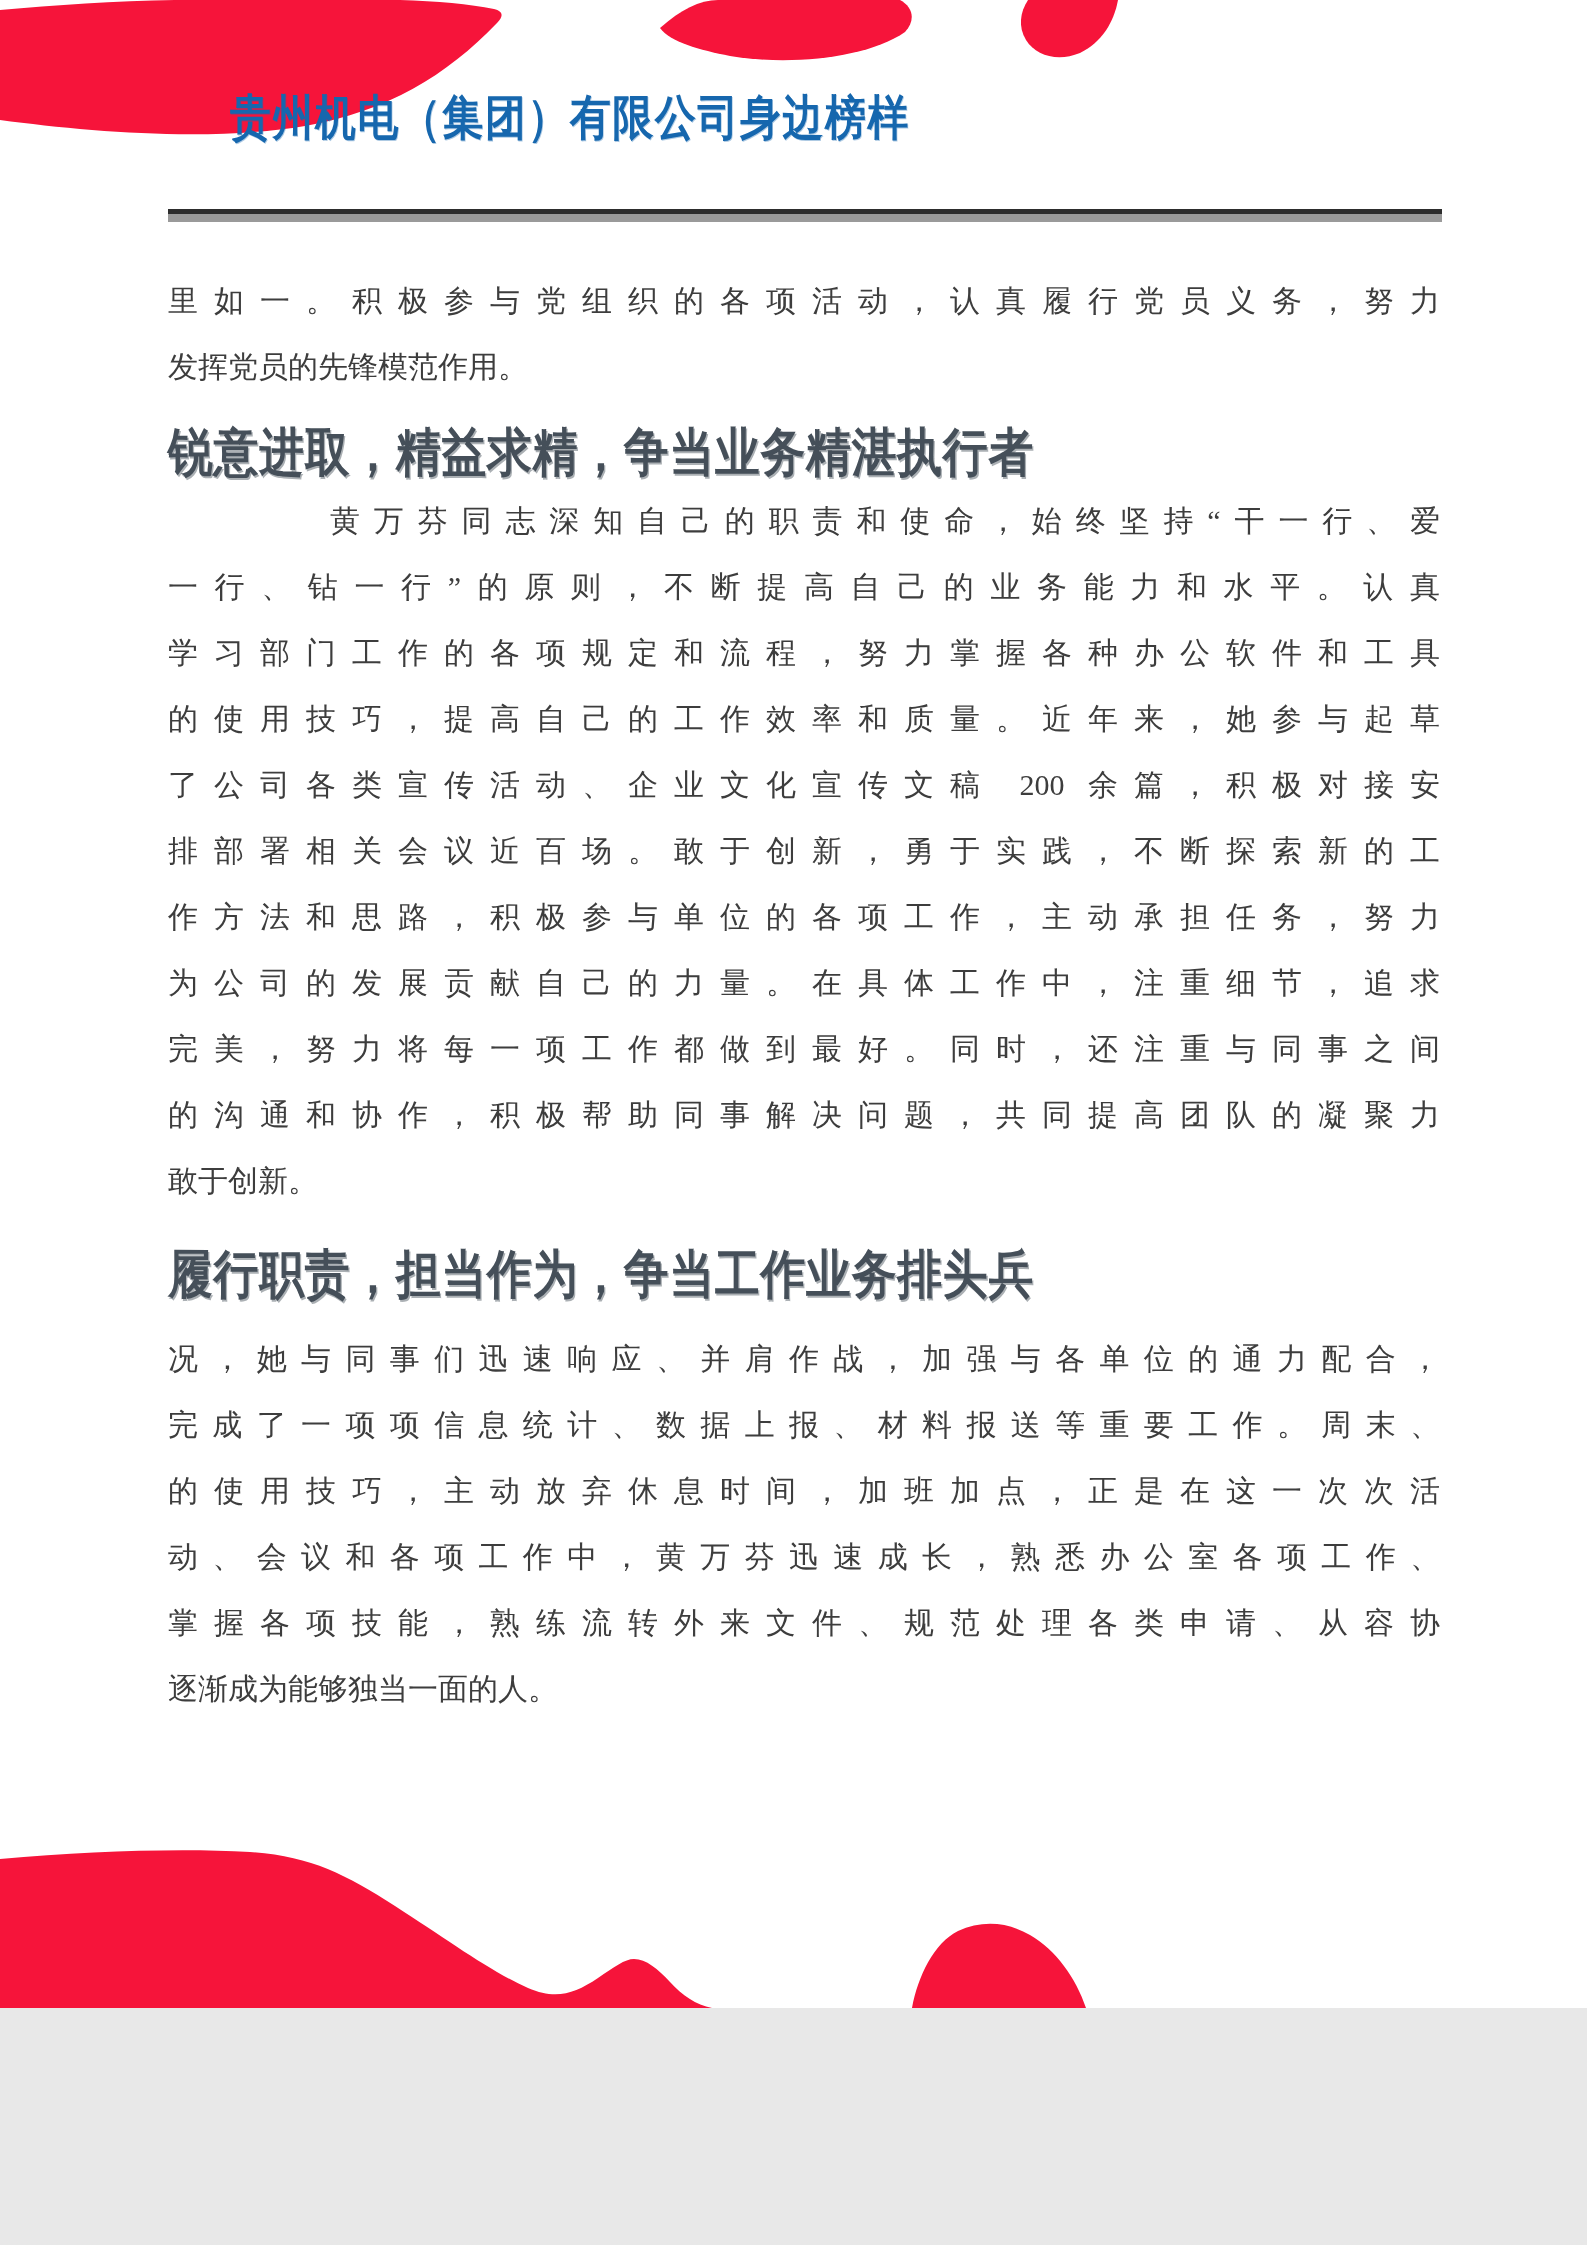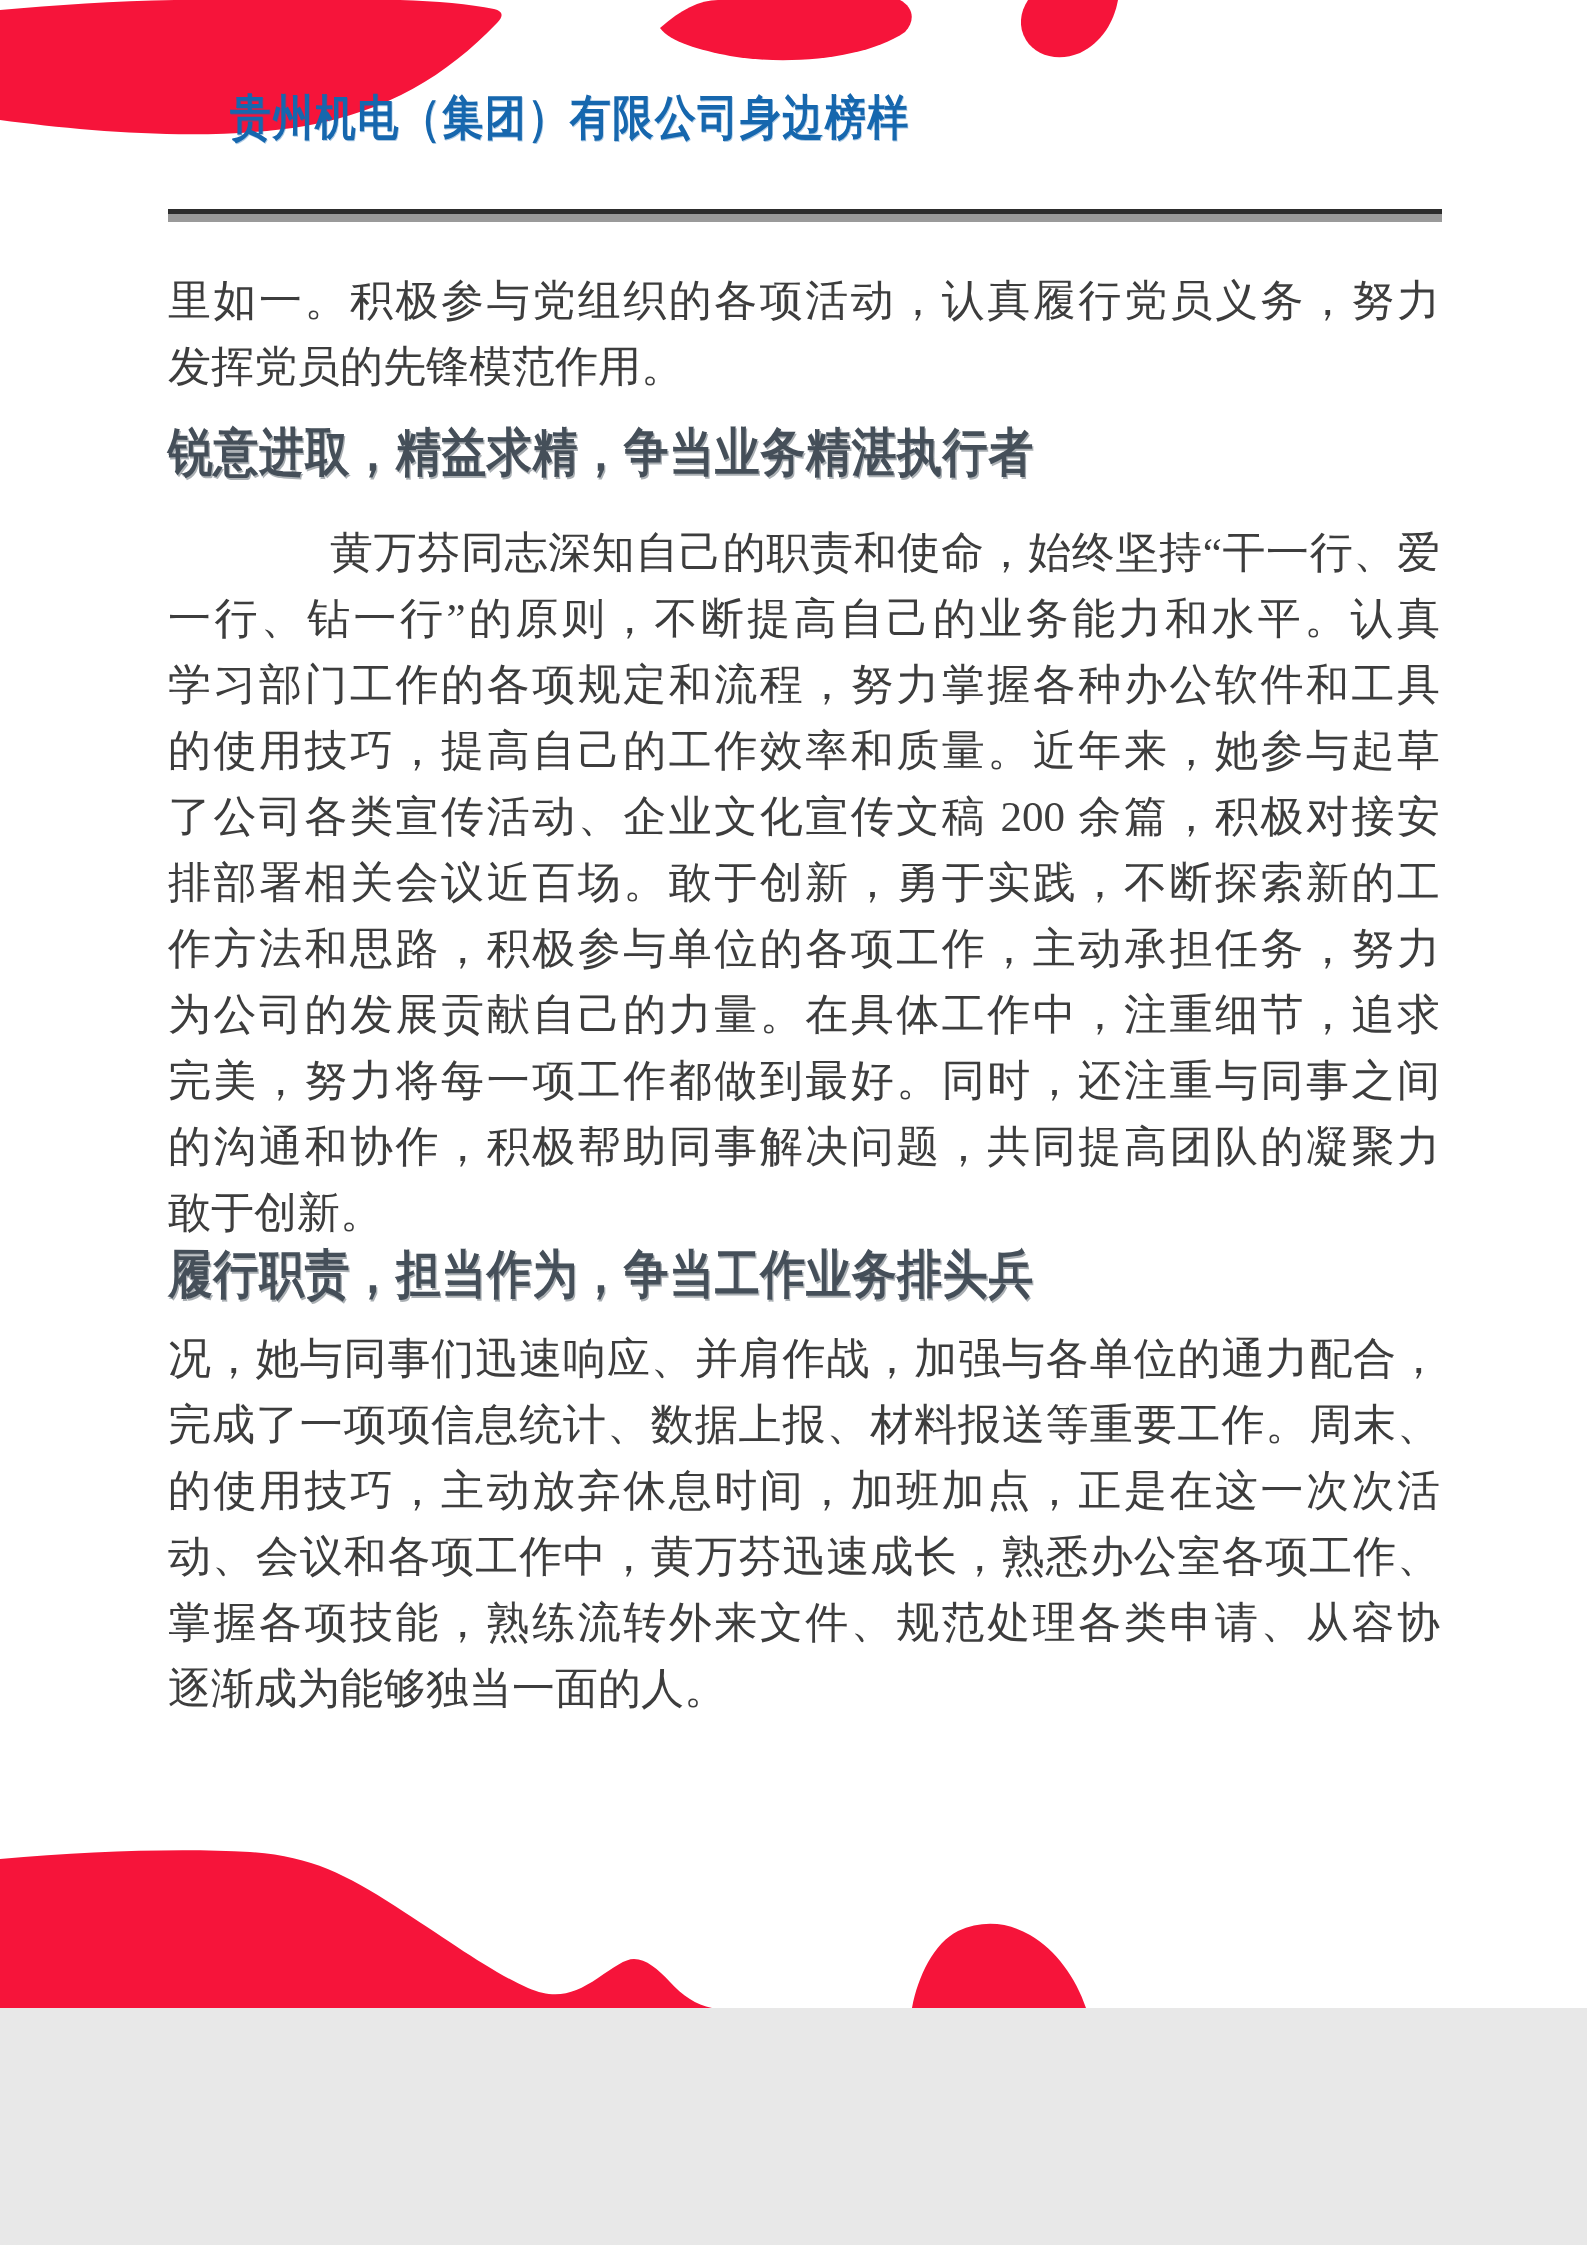--- a/index.html
+++ b/index.html
@@ -26,21 +26,21 @@
     transform-origin:left center;
     text-shadow:1px 1px 0 rgba(22,103,174,0.35);
   }
   .rule{position:absolute;left:168px;top:209px;width:1274px;}
   .rule .dark{height:5px;background:#2d2d2d;}
   .rule .lite{height:8px;background:#9a9a9a;}
 
   .para{position:absolute;left:168px;width:1272px;color:#3D3D3D;}
   .para .line{
     height:66px;line-height:66px;
-    font-size:43px;
+    font-size:30px;
     text-align:justify;
     text-align-last:justify;
     text-justify:inter-character;
     overflow:hidden;
   }
   .para .line.first{padding-left:162px;}
   .para .line.last{text-align-last:left;}
 
   .sec-head{
     position:absolute;left:168px;
@@ -49,21 +49,21 @@
     color:#454F59;
     white-space:nowrap;
     letter-spacing:1px;
     transform:scaleX(0.86);
     transform-origin:left center;
     text-shadow:1.5px 1.5px 0 rgba(69,79,89,0.45);
   }
   #h1{top:418px;}
   #h2{top:1240px;}
   #p1{top:268px;}
-  #p2{top:520px;}
+  #p2{top:488px;}
   #p3{top:1326px;}
 
   .watermark{
     position:absolute;
     left:88px;top:2124px;
     font-size:40px;line-height:50px;
     font-weight:bold;
     color:#FFB400;
     letter-spacing:12px;
     white-space:nowrap;

